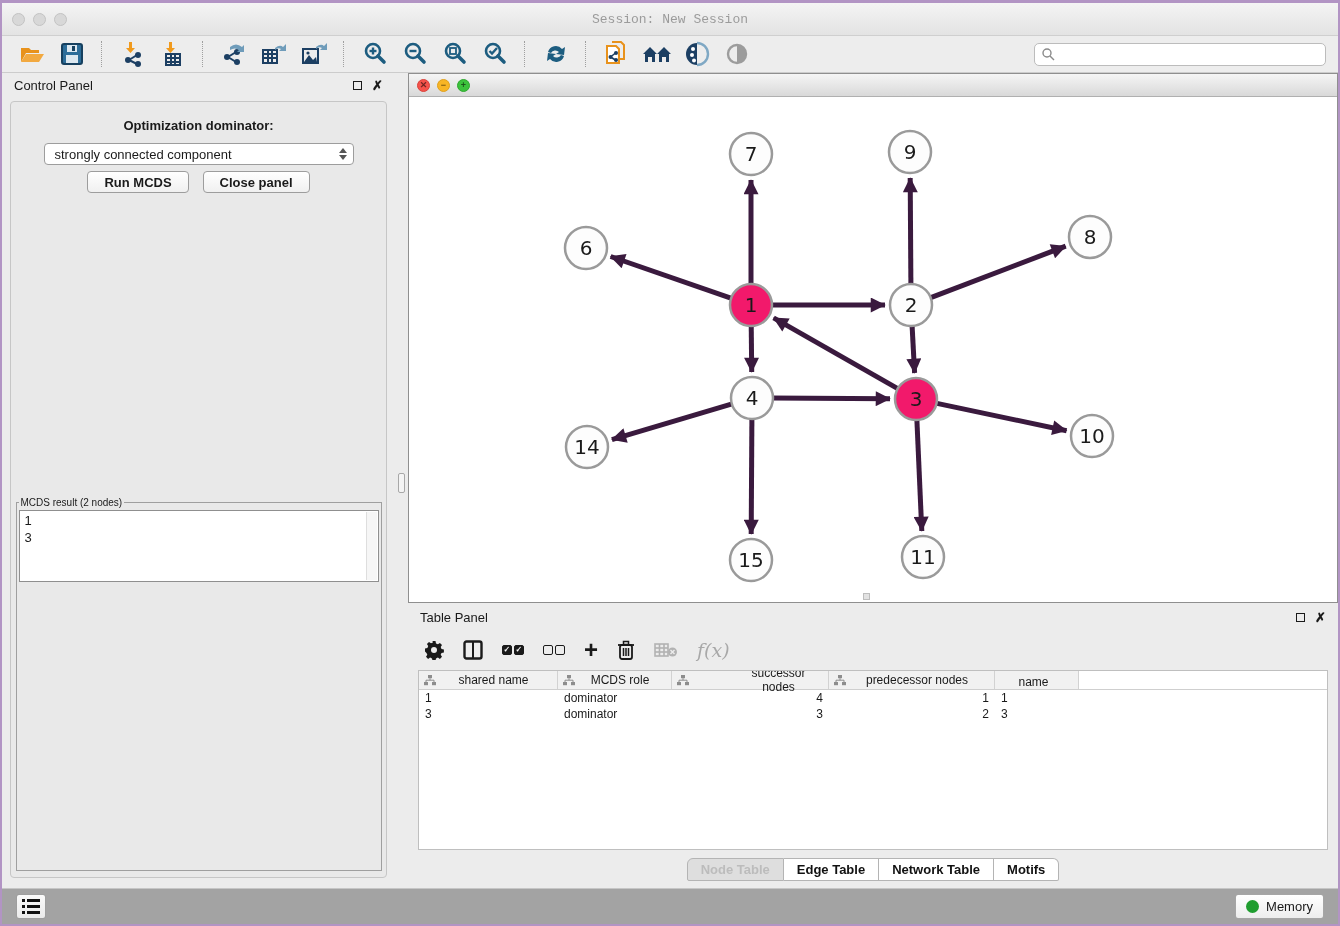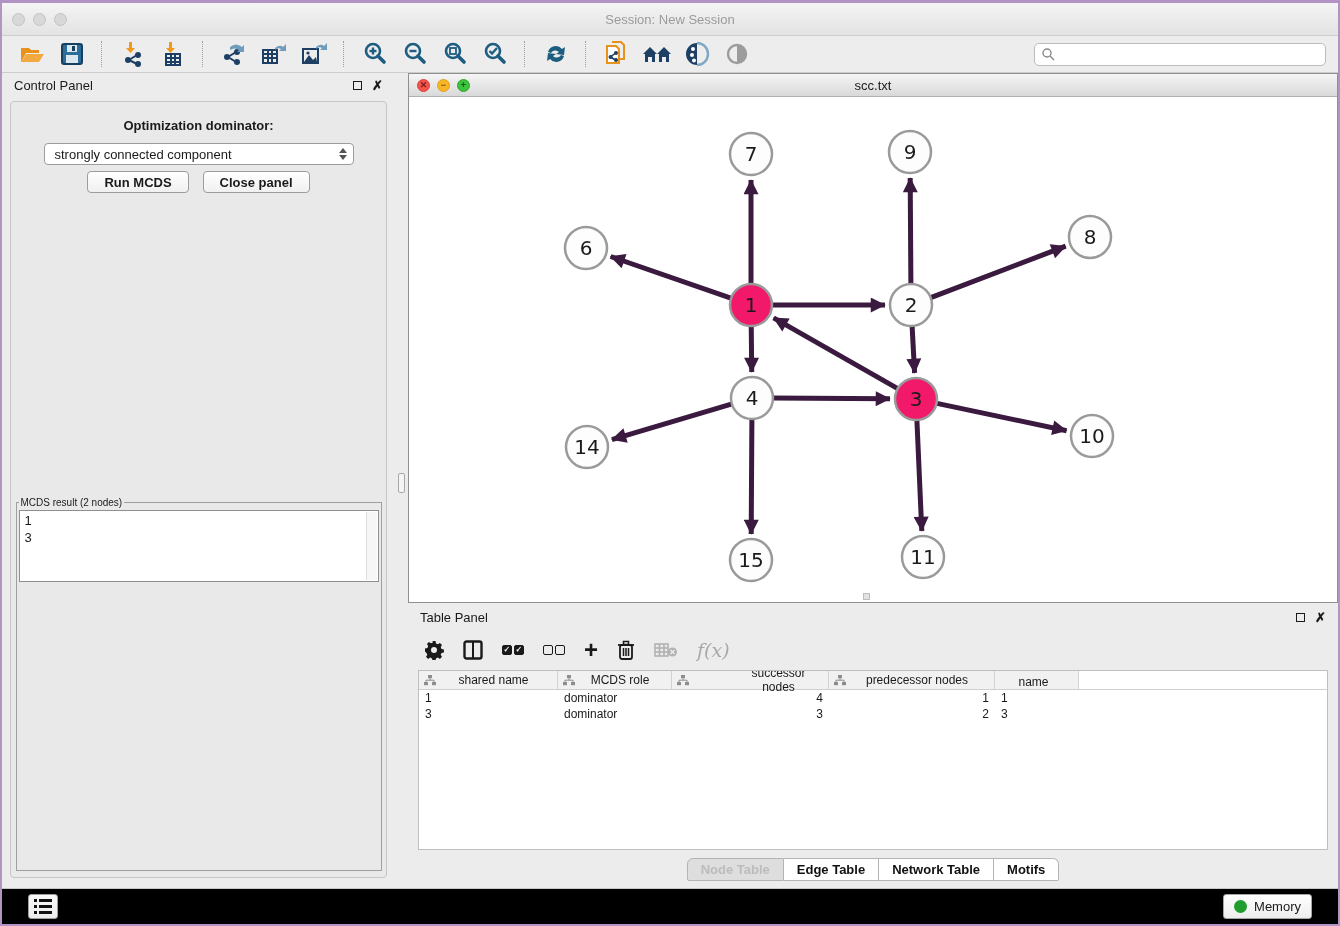--- a/index.html
+++ b/index.html
@@ -12,20 +12,21 @@
   .app {
     width:1340px; height:926px; display:flex; flex-direction:column;
     border:2px solid #b294c4; border-top:3px solid #b294c4; background:#ececec;
   }
   
   .titlebar {
     height:25px; flex:0 0 25px; position:relative;
     background:linear-gradient(#f4f4f4,#e3e3e3);
     display:flex; align-items:center; padding:16px 10px;
     border-bottom:1px solid #cfcfcf;
+    font-family:Liberation Mono, monospace;
   }
   .traffic { display:flex; gap:8px; }
   .tl { width:13px; height:13px; border-radius:50%; display:flex; align-items:center; justify-content:center;
         font-size:9px; font-weight:700; line-height:1; color:rgba(0,0,0,.55); }
   .tl.inactive { background:#d8d8d8; border:1px solid #c3c3c3; color:transparent; }
   .tl.red { background:#f5524a; border:1px solid #d8423c; }
   .tl.amber { background:#f8b525; border:1px solid #dfa01e; }
   .tl.green { background:#3cc23c; border:1px solid #2fa82f; }
   .win-title { position:absolute; left:0; right:0; text-align:center; font-size:13px; color:#9b9b9b; pointer-events:none; }
   
@@ -115,22 +116,22 @@
   .th { background:#f1f1f1; border-right:1px solid #d2d2d2; display:flex; align-items:center; font-size:12px; color:#1a1a1a; }
   .th .th-label { flex:1; text-align:center; padding-right:6px; }
   .th svg { margin-left:5px; flex:0 0 auto; }
   .trow { display:flex; height:16px; align-items:center; font-size:12px; }
   .td { padding:0 6px; overflow:hidden; white-space:nowrap; }
   .td.right { text-align:right; }
   .td.left { text-align:left; }
   .tp-tabs { height:38px; flex:0 0 38px; display:flex; align-items:center; justify-content:center; }
   
   .statusbar {
-    height:36px; flex:0 0 36px; border-top:1px solid #c6c6c6; background:#000000;
-    display:flex; align-items:center; padding:0 26px;gap:8px;
+    height:36px; flex:0 0 36px; border-top:1px solid #c6c6c6; background:#a3a3a3;
+    display:flex; align-items:center; padding:0 14px;gap:8px;
   }
   .list-btn {
     width:30px; height:25px; border:1px solid #9e9e9e; border-radius:3px;
     background:linear-gradient(#fafafa,#ebebeb); display:flex; flex-direction:column; justify-content:center; gap:3px; padding:0 5px;
   }
   .list-line { display:flex; align-items:center; gap:2px; }
   .list-line i { width:3px; height:3px; background:#111; display:block; }
   .list-line b { height:3px; background:#111; flex:1; display:block; }
   .mem-btn {
     margin-left:auto; height:25px; padding:0 10px; border:1px solid #a5a5a5; border-radius:3px;
@@ -344,21 +345,20 @@
       <div class="vgrip"></div>
     </div>
 
     <div class="rightcol">
 
       <div class="netwin">
         <div class="nw-titlebar">
           <span class="tl red">✕</span>
           <span class="tl amber">−</span>
           <span class="tl green">+</span>
-          <span class="nw-title">scc.txt</span>
         </div>
         <div class="nw-canvas">
           <svg preserveAspectRatio="xMinYMin meet" viewBox="0 0 928 505">
               <defs>
                 <marker id="ah" viewBox="0 0 10 10" refX="9.5" refY="5" markerWidth="3.4" markerHeight="3" orient="auto">
                   <path d="M0,0L10,5L0,10z" fill="#3a1a3e"></path>
                 </marker>
               </defs>
               <line x1="342.0" y1="189.0" x2="342.0" y2="83.0" stroke="#3a1a3e" stroke-width="5" marker-end="url(#ah)"></line>
               <line x1="324.0" y1="201.8" x2="201.6" y2="159.5" stroke="#3a1a3e" stroke-width="5" marker-end="url(#ah)"></line>

